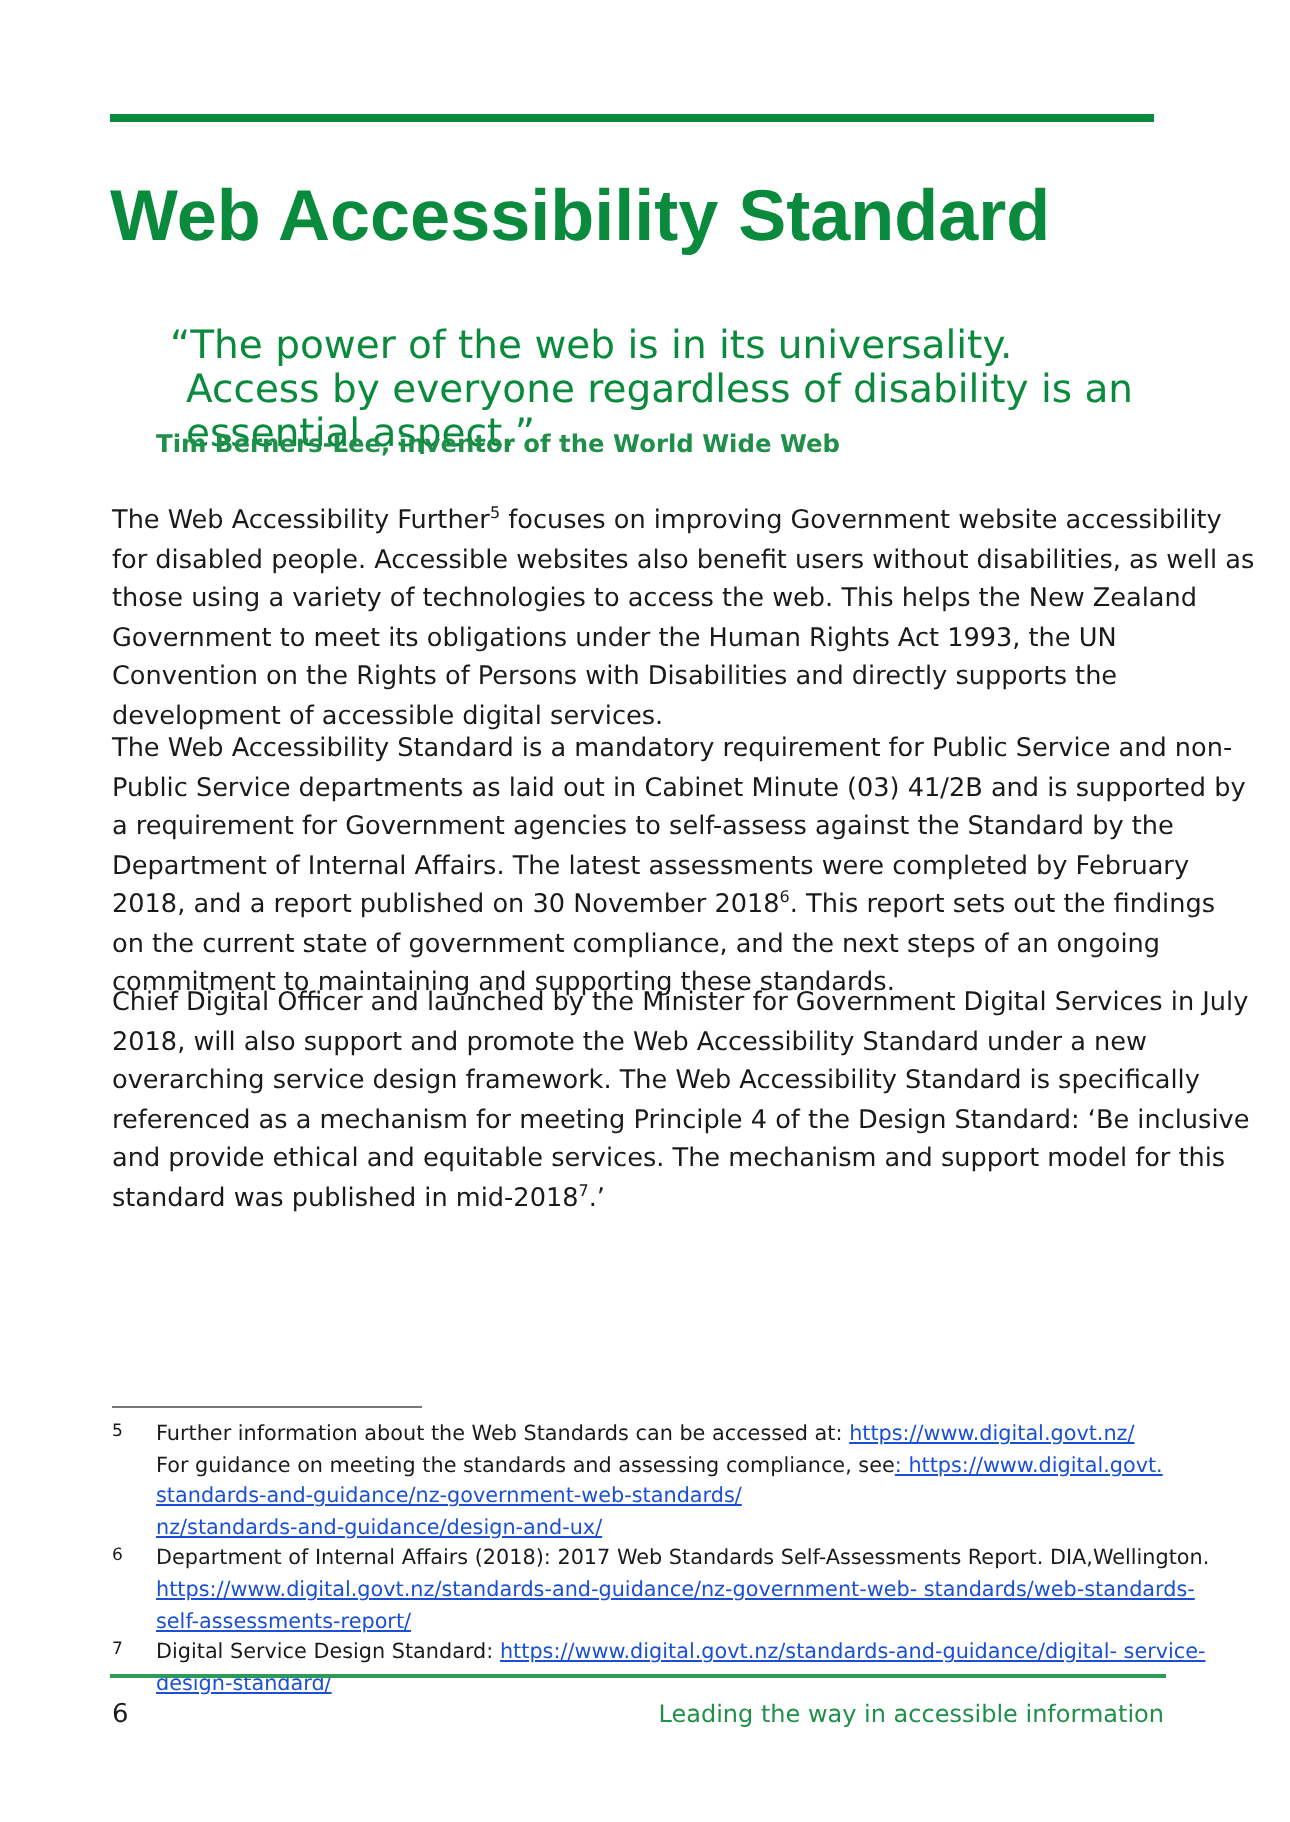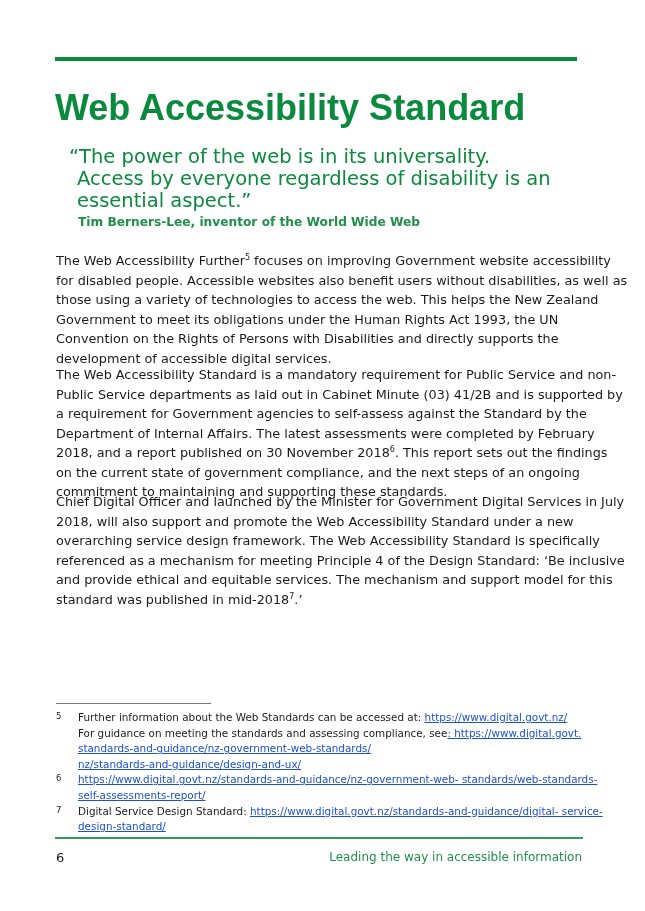--- a/index.html
+++ b/index.html
@@ -2,21 +2,21 @@
 <html><head>
 <meta charset="utf-8">
 <style>
   html, body { margin:0; padding:0; background:#ffffff; }
   body { width:645px; height:911px; position:relative; overflow:hidden;
          font-family:"DejaVu Sans", sans-serif; color:#1a1a1a; }
   .page { position:absolute; left:0; top:0; width:645px; height:701px; }
   .top-rule { position:absolute; left:55px; top:57px; width:522px; height:4px; background:#0a8a3c; }
   h1.title { position:absolute; left:55px; top:86px; margin:0; font-family:"Liberation Sans", sans-serif;
              font-weight:bold; font-size:36px; line-height:44px; color:#0a8a3c; letter-spacing:0px; }
-  .quote { position:absolute; left:69px; top:146px; width:520px; margin:0;
+  .quote { position:absolute; left:69px; top:146px; width:520px; margin:16px;
            font-family:"DejaVu Sans", sans-serif; font-size:19.5px; line-height:22px; color:#0a8a3c; }
   .quote .line { display:block; white-space:nowrap; }
   .quote .indent { padding-left:8px; }
   .attribution { position:absolute; left:78px; top:215px; font-size:12.2px; font-weight:bold;
                  color:#1f8f4a; white-space:nowrap; }
   .para { position:absolute; left:56px; width:540px; margin:0; font-size:12.8px; line-height:19.5px; color:#1a1a1a; }
   .para .ln { display:block; white-space:nowrap; }
   .para sup { font-size:8px; vertical-align:5px; line-height:0; }
   #p1 { top:251px; }
   #p2 { top:365px; }
@@ -80,20 +80,21 @@
   <div class="footnotes">
     <div class="fn">
       <span class="num">5</span>
       <span class="ln"><span>Further information about the Web Standards can be accessed at: </span><a class="link">https://www.digital.govt.nz/</a></span>
       <span class="ln"><span>For guidance on meeting the standards and assessing compliance, see</span><a class="link">: https://www.digital.govt.</a></span>
       <span class="ln"><a class="link">standards-and-guidance/nz-government-web-standards/</a></span>
       <span class="ln"><a class="link">nz/standards-and-guidance/design-and-ux/</a></span>
     </div>
     <div class="fn">
       <span class="num">6</span>
+      <span class="ln">Department of Internal Affairs (2018): 2017 Web Standards Self-Assessments Report. DIA,Wellington.</span>
       <span class="ln"><a class="link">https://www.digital.govt.nz/standards-and-guidance/nz-government-web- standards/web-standards-</a></span>
       <span class="ln"><a class="link">self-assessments-report/</a></span>
     </div>
     <div class="fn">
       <span class="num">7</span>
       <span class="ln"><span>Digital Service Design Standard: </span><a class="link">https://www.digital.govt.nz/standards-and-guidance/digital- service-</a></span>
       <span class="ln"><a class="link">design-standard/</a></span>
     </div>
   </div>
 

